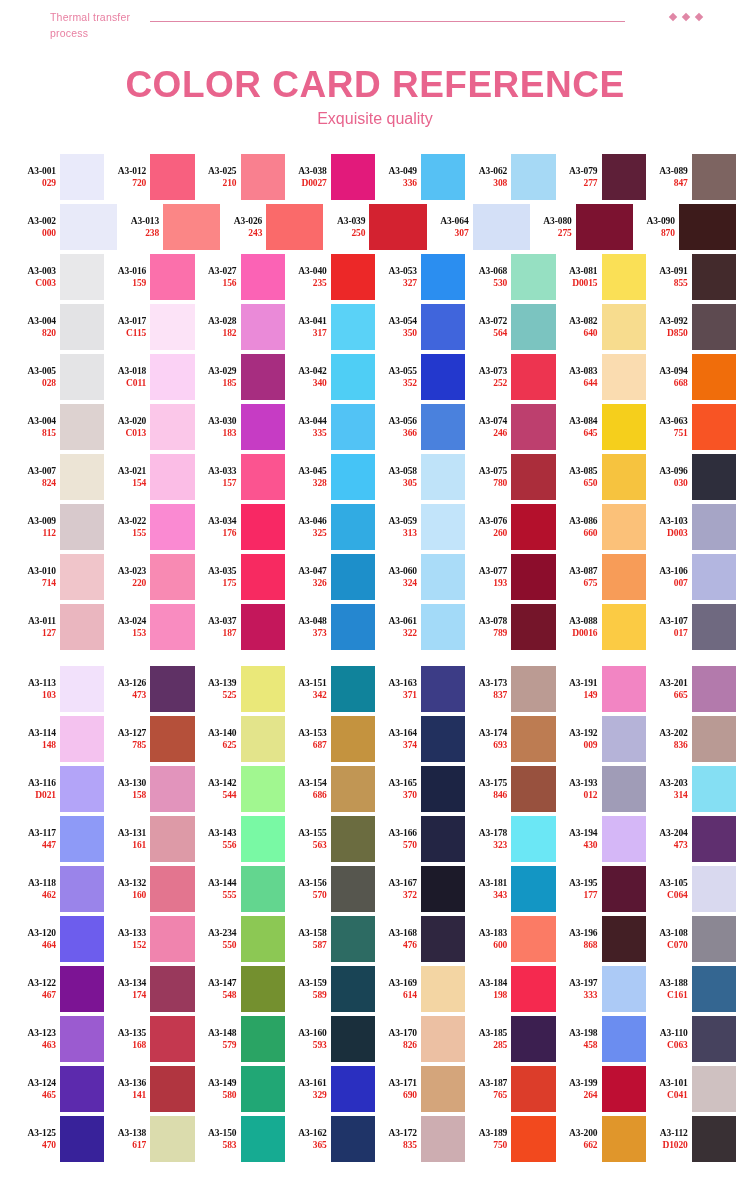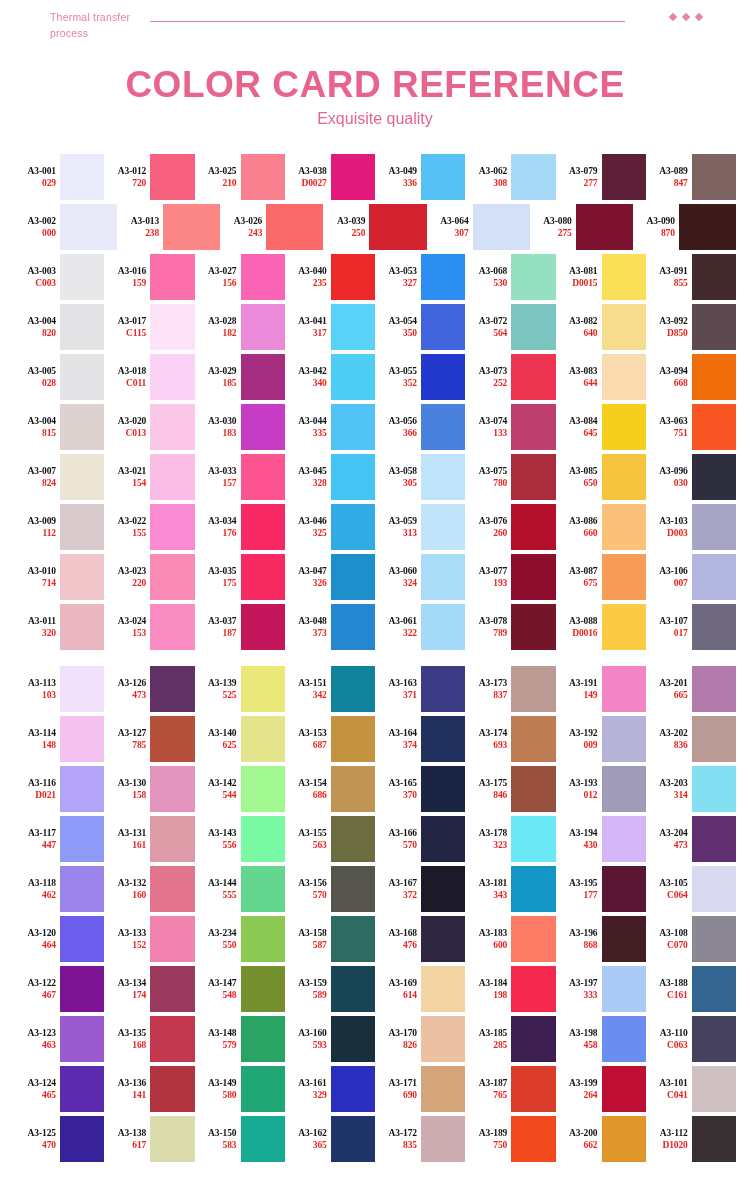--- a/index.html
+++ b/index.html
@@ -464,21 +464,21 @@
       <div class="cell">
         <div class="cell-labels">
           <span class="cell-code">A3-056</span>
           <span class="cell-num">366</span>
         </div>
         <div class="cell-chip" style="background: rgb(74, 129, 221);"></div>
       </div>
       <div class="cell">
         <div class="cell-labels">
           <span class="cell-code">A3-074</span>
-          <span class="cell-num">133</span>
+          <span class="cell-num">246</span>
         </div>
         <div class="cell-chip" style="background: rgb(189, 63, 110);"></div>
       </div>
       <div class="cell">
         <div class="cell-labels">
           <span class="cell-code">A3-084</span>
           <span class="cell-num">645</span>
         </div>
         <div class="cell-chip" style="background: rgb(245, 207, 28);"></div>
       </div>
@@ -661,21 +661,21 @@
           <span class="cell-code">A3-106</span>
           <span class="cell-num">007</span>
         </div>
         <div class="cell-chip" style="background: rgb(179, 182, 224);"></div>
       </div>
     </div>
     <div class="grid-row">
       <div class="cell">
         <div class="cell-labels">
           <span class="cell-code">A3-011</span>
-          <span class="cell-num">320</span>
+          <span class="cell-num">127</span>
         </div>
         <div class="cell-chip" style="background: rgb(234, 182, 191);"></div>
       </div>
       <div class="cell">
         <div class="cell-labels">
           <span class="cell-code">A3-024</span>
           <span class="cell-num">153</span>
         </div>
         <div class="cell-chip" style="background: rgb(249, 140, 192);"></div>
       </div>

